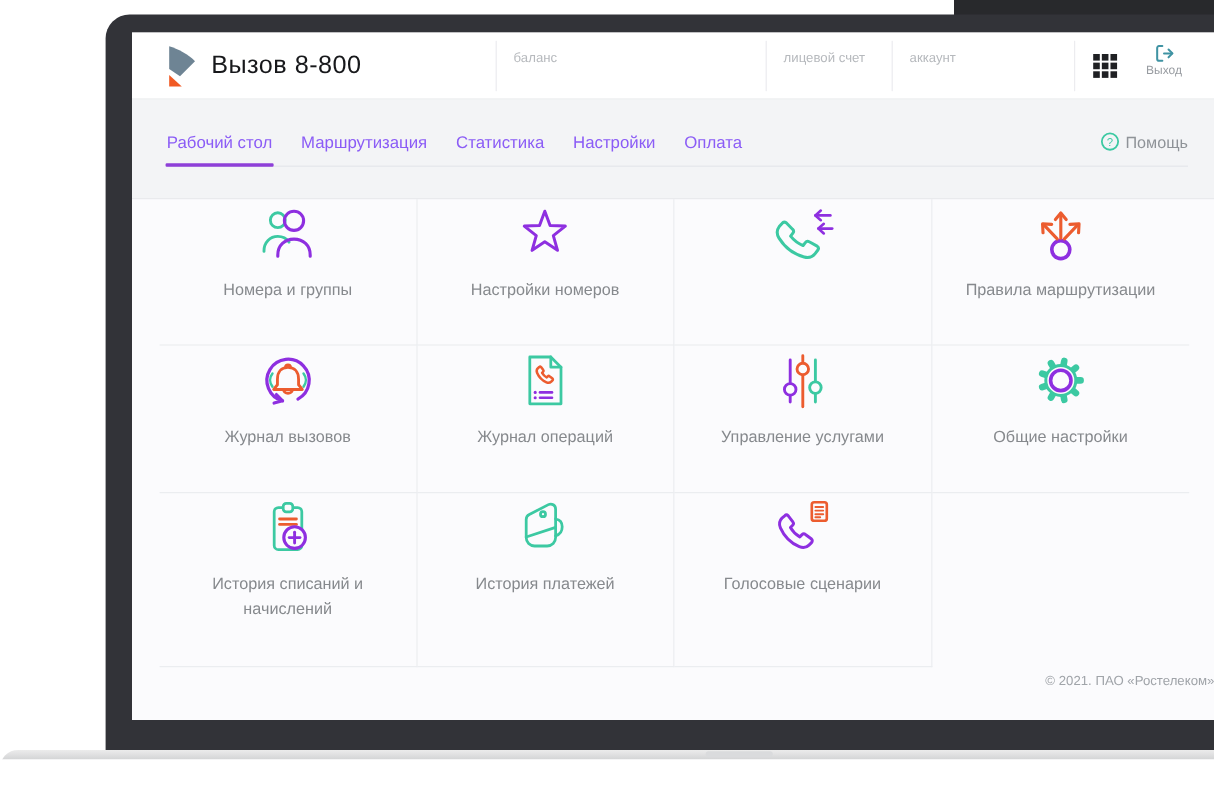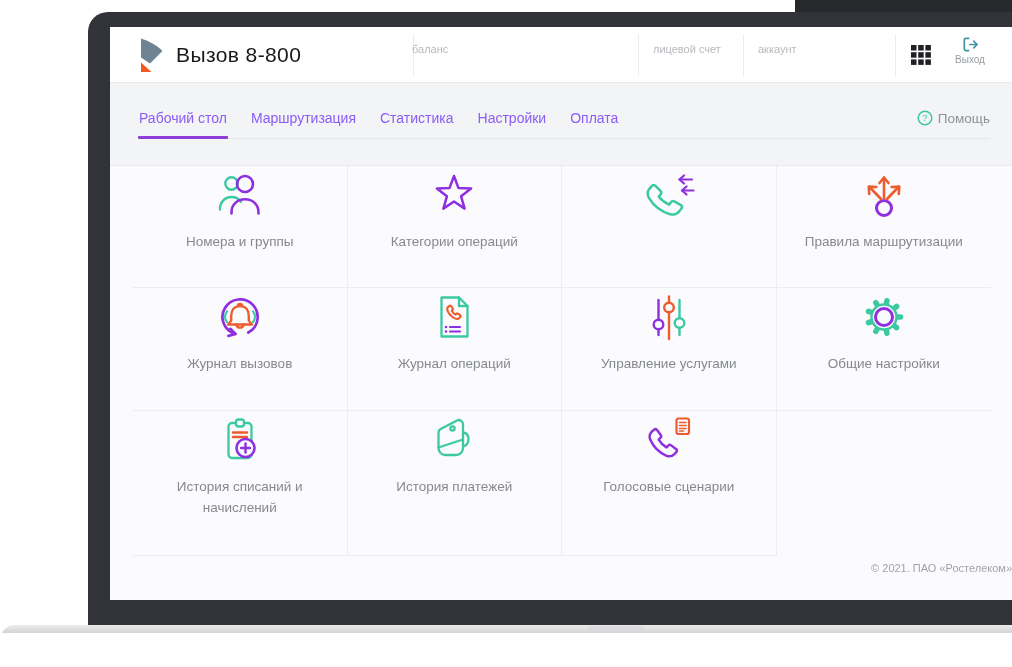--- a/index.html
+++ b/index.html
@@ -27,21 +27,21 @@
 
   
   .hdr { position:absolute; left:0; top:0; right:0; height:56px; background:#ffffff;
          border-bottom:1px solid #eaebed; }
   .logo { position:absolute; left:28px; top:10px; }
   .app-title { position:absolute; left:66px; top:0; height:56px; line-height:56px;
                font-size:21px; font-weight:300; letter-spacing:0.4px; color:#17181b; }
   .hdr-divider { position:absolute; top:7px; height:42px; width:1px; background:#ececef; }
   .hd1 { left:303px; } .hd2 { left:528px; } .hd3 { left:633px; } .hd4 { left:785px; }
   .hdr-field-label { position:absolute; top:16px; font-size:11px; color:#b6b9bd; }
-  .hf1 { left:302px; } .hf2 { left:543px; } .hf3 { left:648px; }
+  .hf1 { left:318px; } .hf2 { left:543px; } .hf3 { left:648px; }
   .grid-btn { position:absolute; left:800px; top:17px; width:22px; height:22px; cursor:pointer; }
   .exit-btn { position:absolute; left:836px; top:10px; width:48px; text-align:center; cursor:pointer; }
   .exit-btn .lbl { display:block; font-size:10px; color:#989ca1; margin-top:2px; }
 
   
   .tabbar { position:absolute; left:28px; right:22px; top:70px; height:42px;
             border-bottom:1px solid #e4e6ea; }
   .tabs { display:flex; gap:22px; height:100%; align-items:flex-start; }
   .tab { position:relative; font-size:14px; color:#8b5cf6; padding:13px 1px 12px; cursor:pointer; white-space:nowrap; }
   .tab.active::after { content:""; position:absolute; left:0; right:0; bottom:-1px; height:3px;
@@ -155,21 +155,21 @@
           </div>
           <div class="tile-label">Номера и группы</div>
         </div>
 
         <div class="tile">
           <div class="tile-icon">
             <svg width="56" height="56" viewBox="0 0 56 56">
               <polygon class="ic" stroke="#8e2fe0" stroke-width="2.5" points="28,9 32.4,20.9 45.1,21.4 35.1,29.3 38.6,41.6 28,34.5 17.4,41.6 20.9,29.3 10.9,21.4 23.6,20.9"></polygon>
             </svg>
           </div>
-          <div class="tile-label">Категории операций</div>
+          <div class="tile-label">Настройки номеров</div>
         </div>
 
         <div class="tile">
           <div class="tile-icon">
             <svg width="56" height="56" viewBox="0 0 56 56">
               <path class="ic" stroke="#3cc9a2" stroke-width="2.5" transform="translate(-2,8) rotate(-8 28 28)" d="M12.5,11.5 c-2.5,2.5 -3,6 -1.5,9.5 c3.5,8 10.5,15 18.5,18.5 c3.5,1.5 7,1 9.5,-1.5 l2.5,-2.5 c1,-1 1,-2.5 0,-3.5 l-6,-4.5 c-1,-0.8 -2.4,-0.7 -3.3,0.2 l-2.2,2.2 c-3.8,-2.2 -7,-5.4 -9.2,-9.2 l2.2,-2.2 c0.9,-0.9 1,-2.3 0.2,-3.3 l-4.5,-6 c-1,-1 -2.5,-1 -3.5,0 z"></path>
               <g class="ic" stroke="#8e2fe0" stroke-width="2.2">
                 <path d="M51,12.5 H38.5"></path>
                   <path d="M43,8.5 L38.5,12.5 L43,16.5"></path>
                 <path d="M52.5,23.5 H41"></path>

